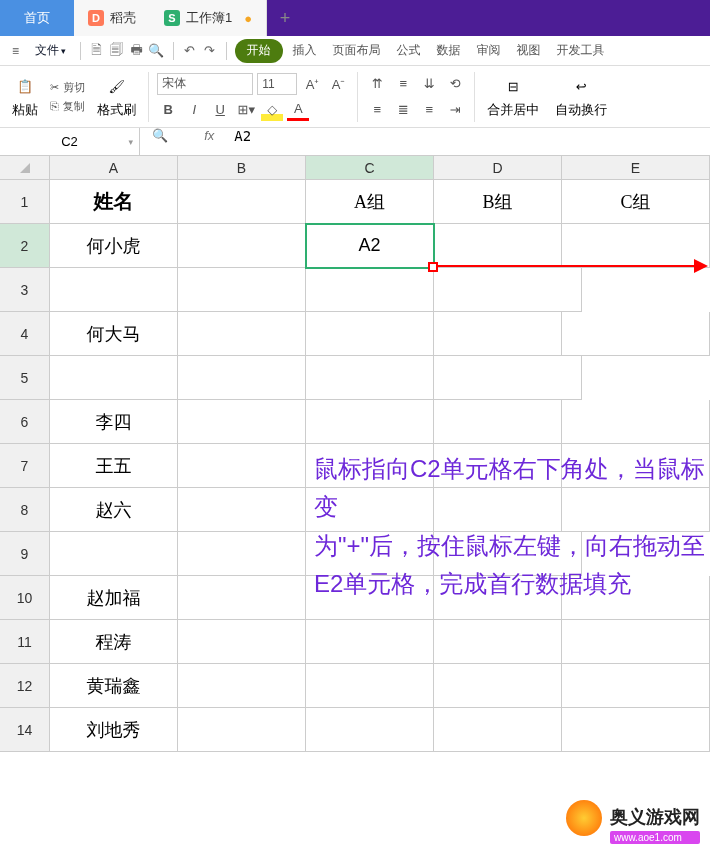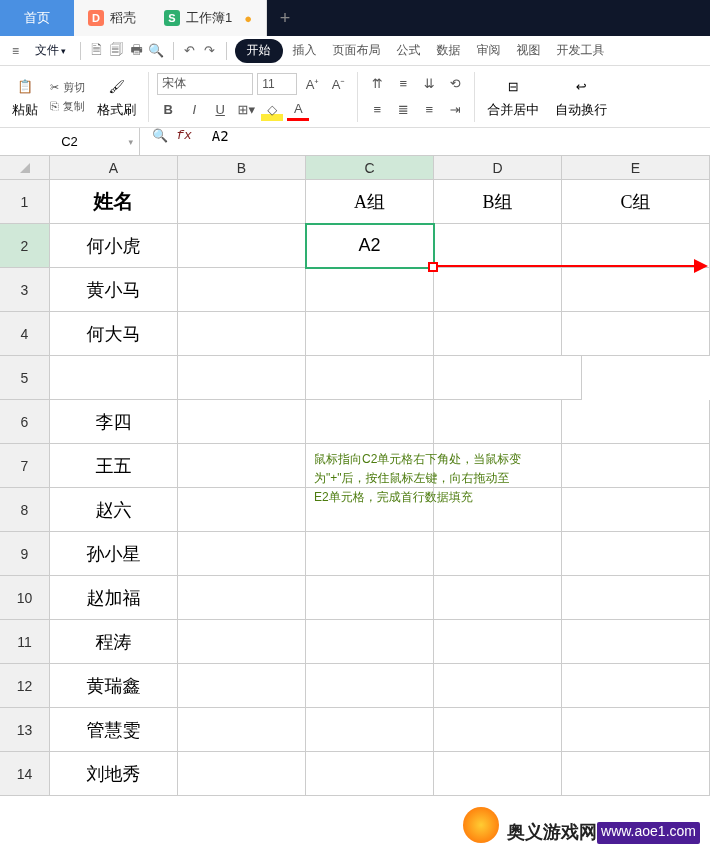--- a/index.html
+++ b/index.html
@@ -1,32 +1,32 @@
 <!DOCTYPE html>
 <html><head>
 <meta charset="utf-8">
 <style>
 * { box-sizing: border-box; margin: 0; padding: 0; font-family: "Microsoft YaHei", SimSun, sans-serif; }
 body { width: 710px; height: 854px; background: #fff; overflow: hidden; position: relative; font-size: 13px; }
 
 
-.tab-bar { display: flex; height: 36px; background: #0f172a; align-items: center; text-align: center; }
+.tab-bar { display: flex; height: 36px; background: #4c1d95; align-items: center; text-align: center; }
 .tab { height: 36px; display: flex; align-items: center; padding: 0 14px; gap: 6px; font-size: 13px; cursor: pointer; }
 .tab.home { background: #4a90e2; color: #fff; padding: 0 24px; }
 .tab.doc { background: #f7f7f7; color: #333; }
 .tab-icon-d { width: 16px; height: 16px; background: #ff7a59; border-radius: 3px; color:#fff; display:flex;align-items:center;justify-content:center;font-size:11px;font-weight:bold;}
 .tab-icon-s { width: 16px; height: 16px; background: #2eaf70; border-radius: 3px; color:#fff; display:flex;align-items:center;justify-content:center;font-size:11px;font-weight:bold;}
 .tab-dot { color:#f5a623; margin-left:6px;}
 .tab-plus { width:36px; display:flex;align-items:center;justify-content:center;color:#888;font-size:18px;}
 
 
 .menu-bar { display:flex; height:30px; align-items:center; background:#fff; border-bottom:1px solid #ddd; padding:0 6px; gap:4px;}
 .menu-btn { display:flex;align-items:center;padding:0 6px;height:24px;font-size:12px;color:#555;cursor:pointer;}
 .menu-btn.file { color:#0f172a;}
-.menu-btn.active { background:#0f172a;color:#fff;border-radius:12px;padding:0 12px;}
+.menu-btn.active { background:#4d7c0f;color:#fff;border-radius:12px;padding:0 12px;}
 .sep { width:1px;height:18px;background:#ccc;margin:0 4px;}
 .icon-sm { width:16px;height:16px;display:inline-flex;align-items:center;justify-content:center;color:#666;}
 
 
 .toolbar { display:flex;height:62px;background:#fff;border-bottom:1px solid #ddd;padding:4px 8px;gap:8px;align-items:center;}
 .tool-group-h { display:flex;flex-direction:column;gap:4px;font-size:11px;color:#555;}
 .tool-btn-lg { display:flex;flex-direction:column;align-items:center;gap:2px;cursor:pointer;padding:2px 4px;}
 .tool-icon-lg { width:24px;height:24px;display:flex;align-items:center;justify-content:center;}
 .tool-row { display:flex;align-items:center;gap:4px;}
 .tool-label { font-size:13px;}
@@ -36,21 +36,21 @@
 .fmt-btn.bold{font-weight:bold;}
 .fmt-btn.italic{font-style:italic;}
 .fmt-btn.underline{text-decoration:underline;}
 .vsep{width:1px;height:50px;background:#e0e0e0;}
 
 
 .namebar { display:flex;height:28px;border-bottom:1px solid #ccc;align-items:flex-start;}
 .namebox { width:140px;border-right:1px solid #ccc;height:100%;display:flex;align-items:center;justify-content:center;font-size:13px;position:relative;}
 .namebox::after{content:"▾";position:absolute;right:6px;color:#999;font-size:9px;}
 .fx-area { display:flex;align-items:center;gap:8px;padding:0 12px;}
-.fx-icon { font-style:italic;font-family:Liberation Mono, monospace;color:#7f1d1d;}
+.fx-icon { font-style:italic;font-family:Liberation Sans, sans-serif;color:#737373;margin-left:28px;}
 .formula-input { flex:1;padding:0 8px;font-size:14px;font-family:monospace;}
 
 
 .grid { position:relative;}
 .col-headers { display:flex;height:24px;}
 .corner { width:50px;border-right:1px solid #ccc;border-bottom:1px solid #ccc;background:#f0f0f0;display:flex;align-items:center;justify-content:center;}
 .corner svg{width:10px;height:10px;}
 .col-h { border-right:1px solid #ccc;border-bottom:1px solid #ccc;background:#f0f0f0;display:flex;align-items:center;justify-content:center;font-size:14px;color:#333;}
 .col-h.sel { background:#d0e8d8;}
 .col-A{width:128px;} .col-B{width:128px;} .col-C{width:128px;} .col-D{width:128px;} .col-E{width:148px;}
@@ -64,28 +64,28 @@
 .rowN .cell,.rowN .row-h{height:44px;}
 
 .selected-cell { outline:2px solid #2eaf70; outline-offset:-1px; position:relative;}
 .fill-handle { position:absolute; right:-5px; bottom:-5px; width:10px; height:10px; border:2px solid #f00; background:#fff; z-index:5;}
 
 
 .arrow-line { position:absolute; height:2px; background:#f00; z-index:3;}
 .arrow-head { position:absolute; width:0;height:0;border-left:14px solid #f00;border-top:7px solid transparent;border-bottom:7px solid transparent;z-index:3;}
 
 
-.annot-text { position:absolute; color:#4d7c0f; font-size:12px; line-height:1.6; font-family:SimSun,serif; z-index:3;}
+.annot-text { position:absolute; color:#6d28d9; font-size:24px; line-height:1.6; font-family:SimSun,serif; z-index:3;}
 
 
 .watermark { position:absolute; right:10px; bottom:10px; display:flex; align-items:center; gap:8px;}
 .wm-icon { width:36px;height:36px;border-radius:50%;background:radial-gradient(circle,#ffcc33,#ff6600);}
-.wm-text { display:flex;flex-direction:row;margin-top:14px;}
+.wm-text { display:flex;flex-direction:column;margin-top:14px;}
 .wm-title { font-size:18px;font-weight:bold;color:#222;}
-.wm-url { font-size:14px;color:#fff;background:#4c1d95;padding:1px 4px;border-radius:2px;margin-top:2px;}
+.wm-url { font-size:10px;color:#fff;background:#d946ef;padding:1px 4px;border-radius:2px;margin-top:2px;}
 </style>
 </head>
 <body>
 
 <div class="tab-bar">
   <div class="tab home">首页</div>
   <div class="tab doc">
     <span class="tab-icon-d">D</span>
     <span>稻壳</span>
   </div>
@@ -223,21 +223,20 @@
     <div class="cell col-C selected-cell">
       <span>A2</span>
       <div class="fill-handle"></div>
     </div>
     <div class="cell col-D"></div>
     <div class="cell col-E"></div>
   </div>
 
   <div class="row rowN">
       <div class="row-h">3</div>
-      <div class="cell col-A">黄小马</div>
       <div class="cell col-B"></div>
       <div class="cell col-C"></div>
       <div class="cell col-D"></div>
       <div class="cell col-E"></div>
     </div>
   <div class="row rowN">
       <div class="row-h">4</div>
       <div class="cell col-A">何大马</div>
       <div class="cell col-B"></div>
       <div class="cell col-C"></div>
@@ -270,21 +269,20 @@
   <div class="row rowN">
       <div class="row-h">8</div>
       <div class="cell col-A">赵六</div>
       <div class="cell col-B"></div>
       <div class="cell col-C"></div>
       <div class="cell col-D"></div>
       <div class="cell col-E"></div>
     </div>
   <div class="row rowN">
       <div class="row-h">9</div>
-      <div class="cell col-A">孙小星</div>
       <div class="cell col-B"></div>
       <div class="cell col-C"></div>
       <div class="cell col-D"></div>
       <div class="cell col-E"></div>
     </div>
   <div class="row rowN">
       <div class="row-h">10</div>
       <div class="cell col-A">赵加福</div>
       <div class="cell col-B"></div>
       <div class="cell col-C"></div>
@@ -295,28 +293,20 @@
       <div class="row-h">11</div>
       <div class="cell col-A">程涛</div>
       <div class="cell col-B"></div>
       <div class="cell col-C"></div>
       <div class="cell col-D"></div>
       <div class="cell col-E"></div>
     </div>
   <div class="row rowN">
       <div class="row-h">12</div>
       <div class="cell col-A">黄瑞鑫</div>
-      <div class="cell col-B"></div>
-      <div class="cell col-C"></div>
-      <div class="cell col-D"></div>
-      <div class="cell col-E"></div>
-    </div>
-  <div class="row rowN">
-      <div class="row-h">13</div>
-      <div class="cell col-A">管慧雯</div>
       <div class="cell col-B"></div>
       <div class="cell col-C"></div>
       <div class="cell col-D"></div>
       <div class="cell col-E"></div>
     </div>
   <div class="row rowN">
       <div class="row-h">14</div>
       <div class="cell col-A">刘地秀</div>
       <div class="cell col-B"></div>
       <div class="cell col-C"></div>

